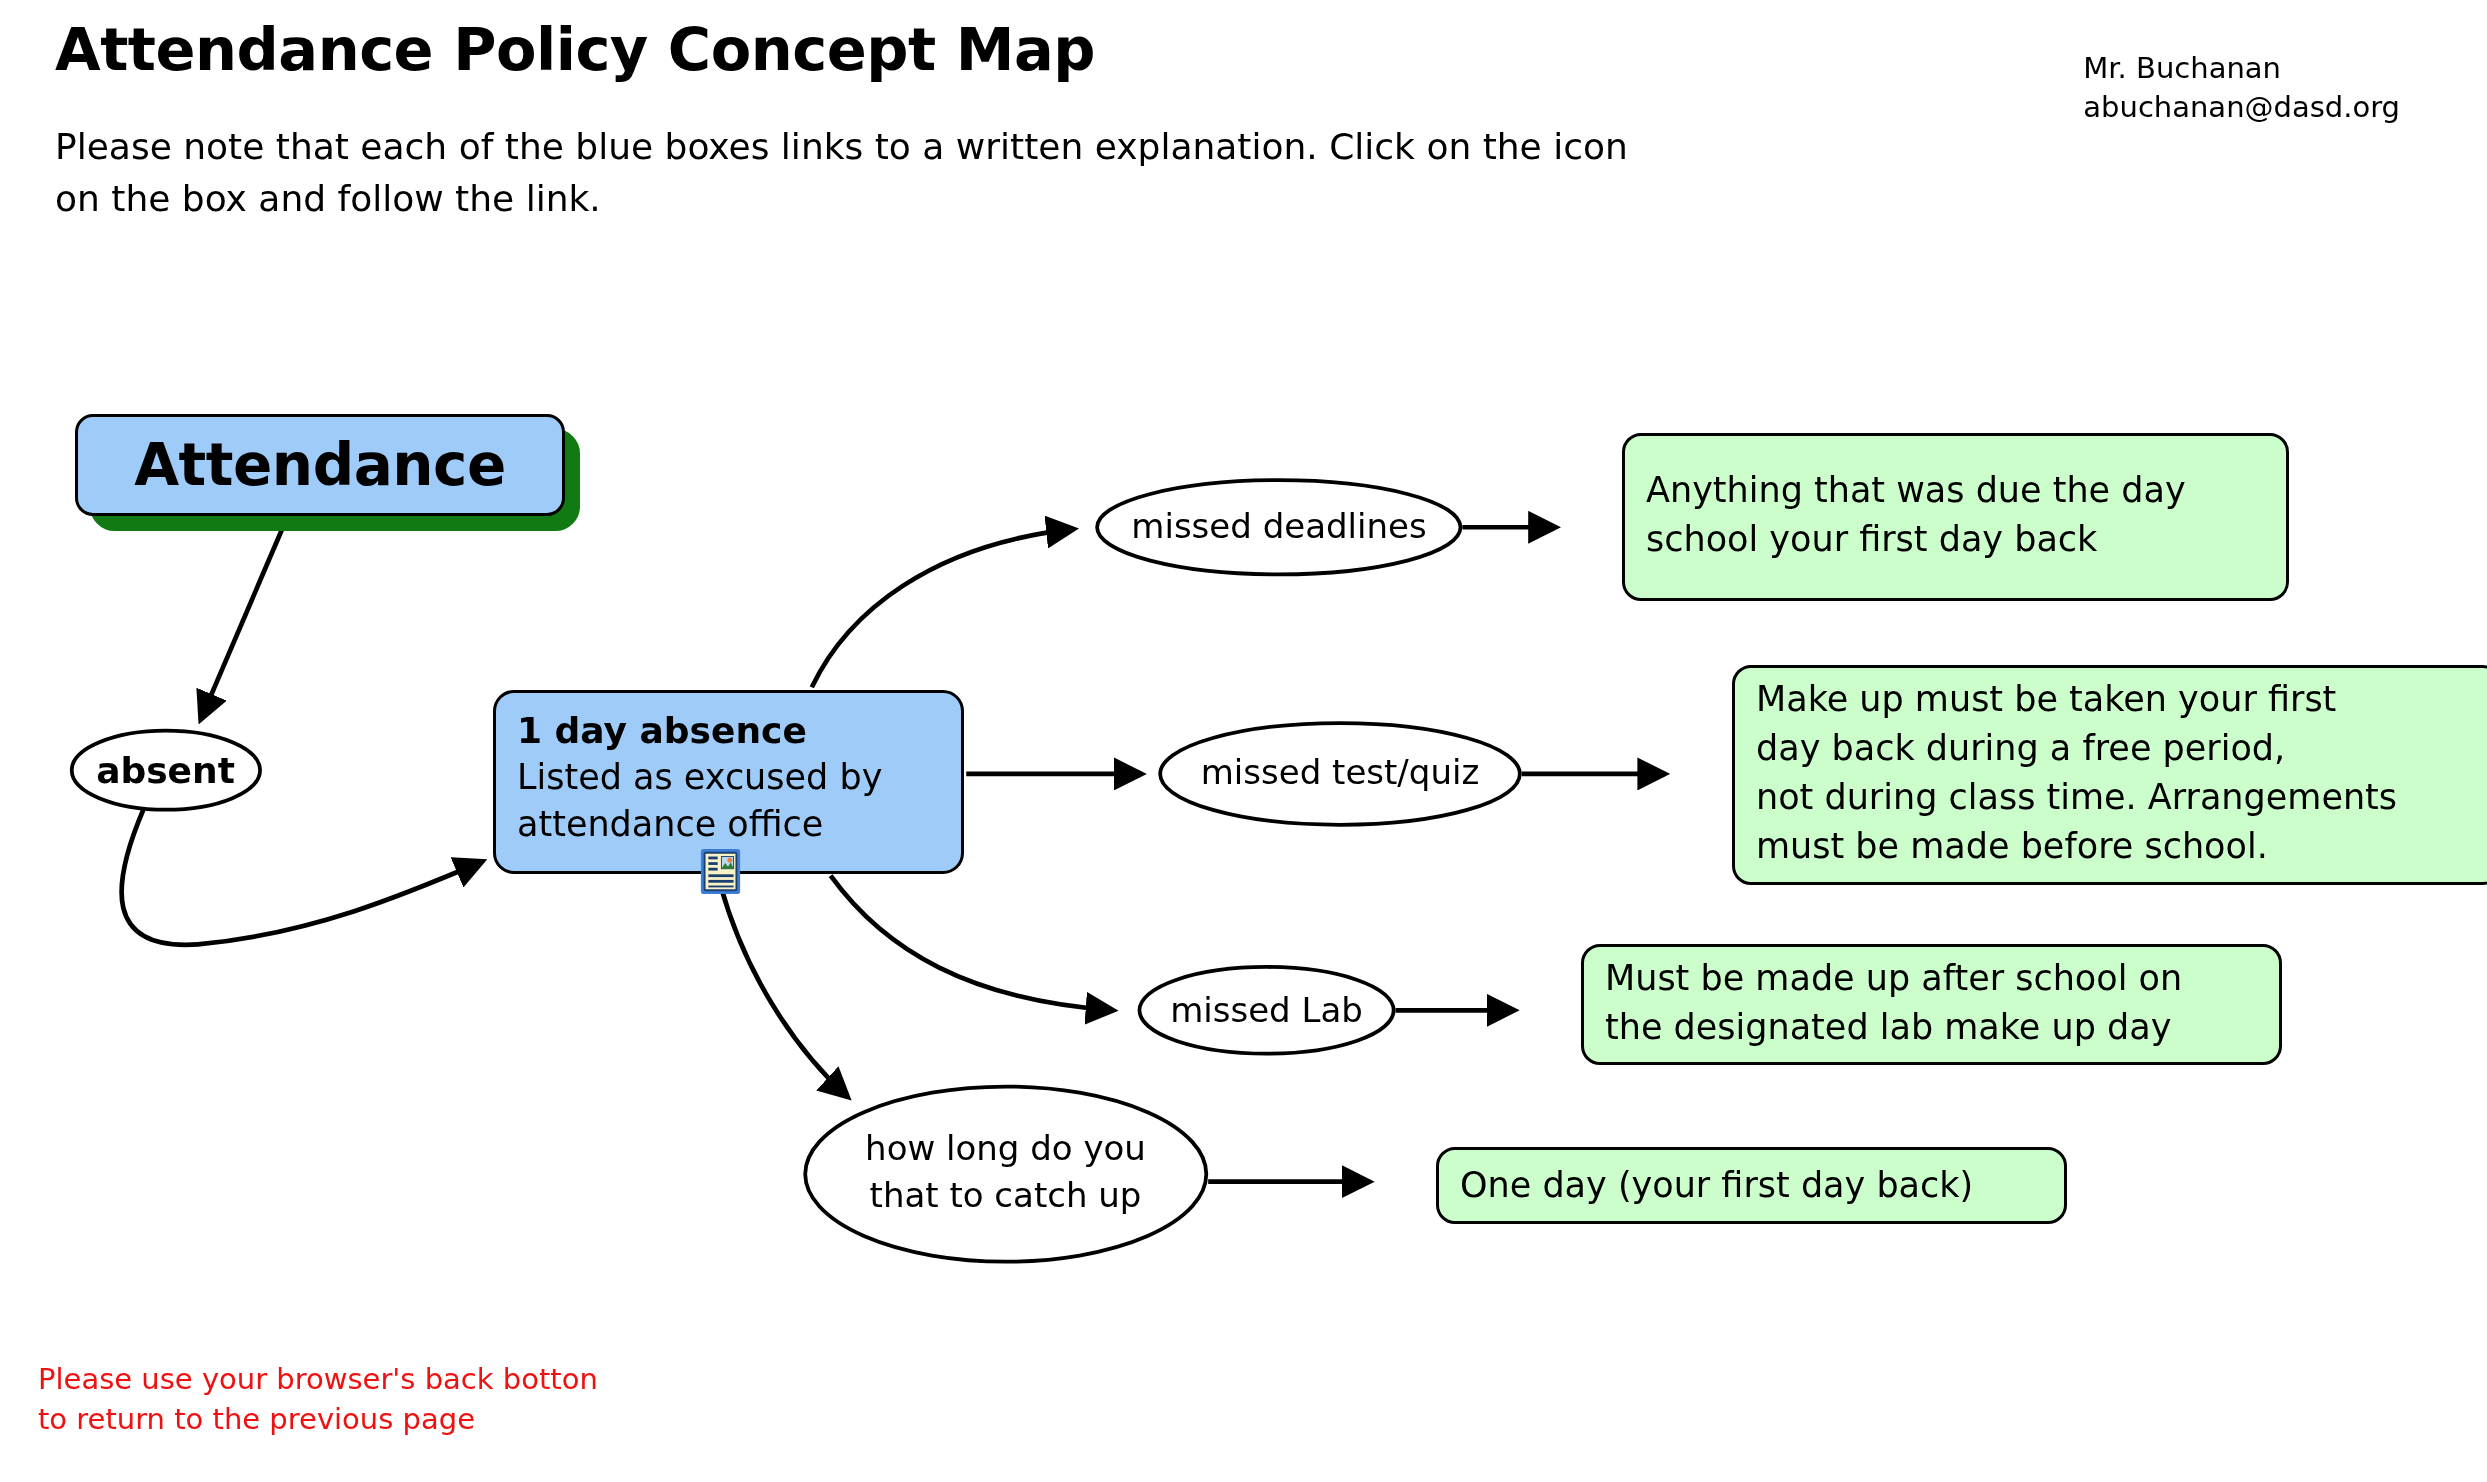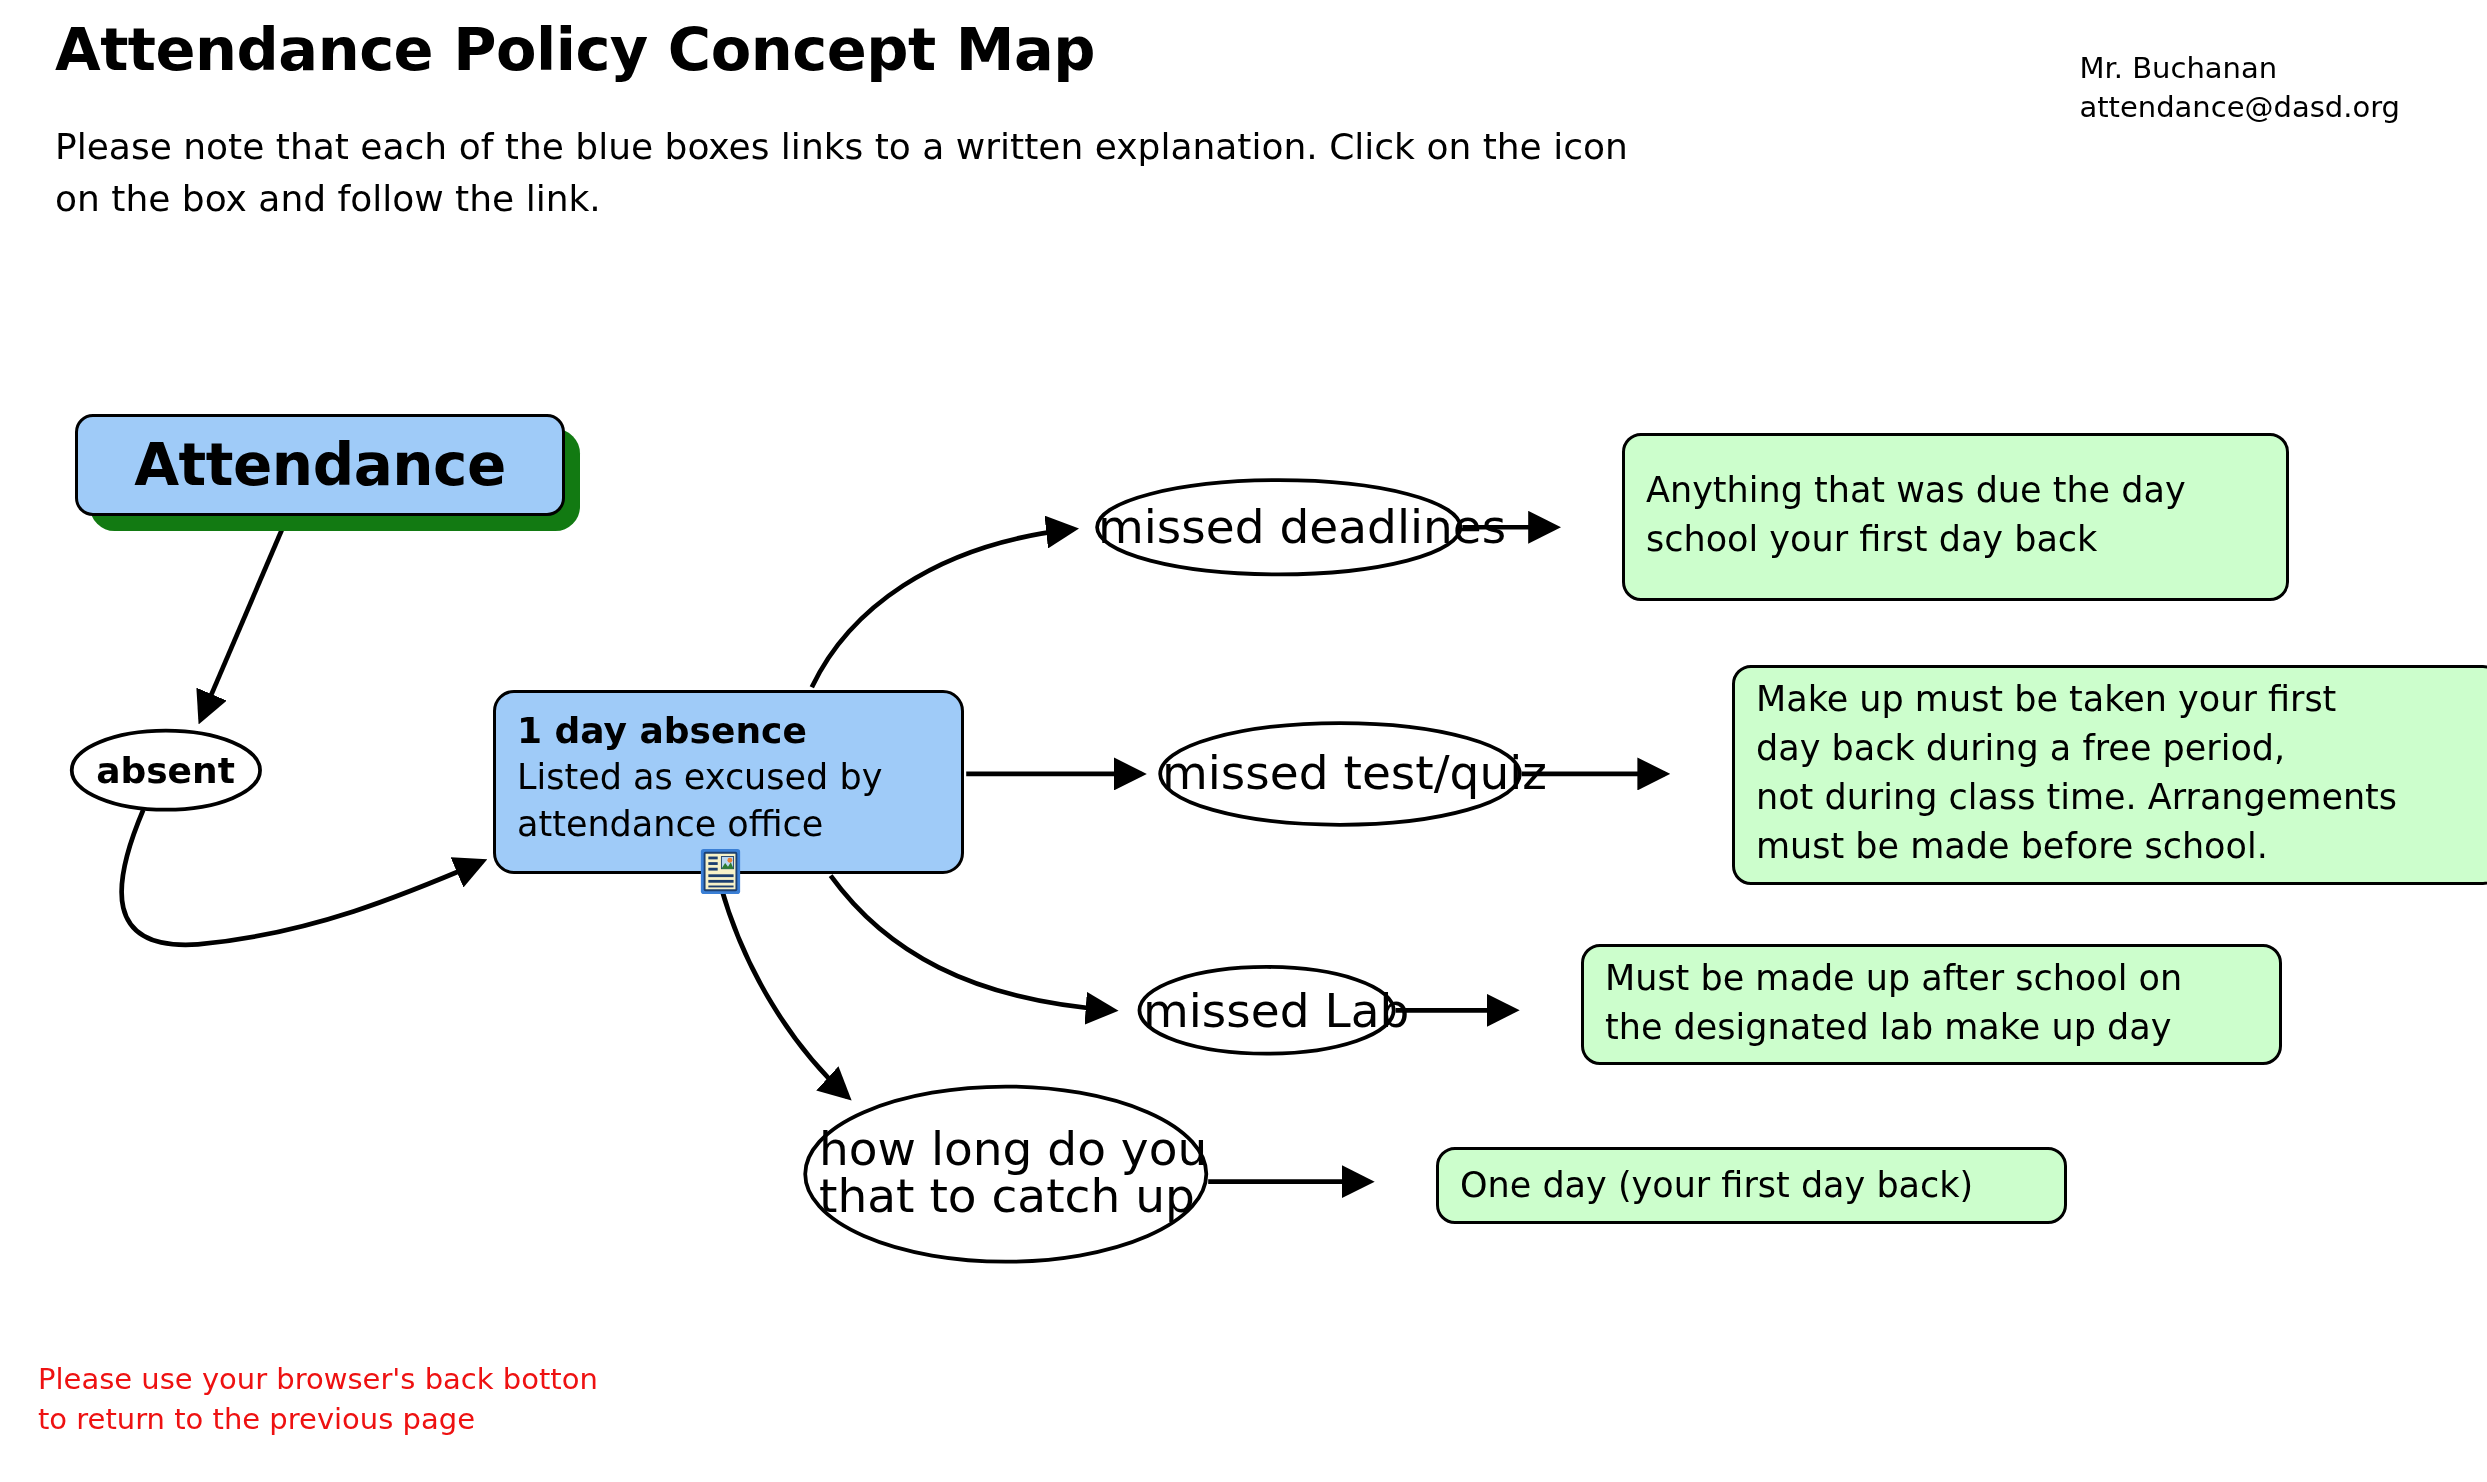--- a/index.html
+++ b/index.html
@@ -162,21 +162,21 @@
 
   
   .ellipse-label {
     position: absolute;
     text-align: center;
     z-index: 4;
     pointer-events: none;
   }
   .ellipse-label .el {
     display: block;
-    font-size: 47px;
+    font-size: 34px;
     line-height: 47px;
     white-space: nowrap;
   }
   #label-absent {
     left: 73px; top: 747px; width: 185px;
   }
   #label-absent .el { font-size: 36px; font-weight: bold; }
   #label-missed-deadlines { left: 1098px; top: 503px;  width: 362px; }
   #label-missed-testquiz  { left: 1162px; top: 749px;  width: 356px; }
   #label-missed-lab       { left: 1143px; top: 987px; width: 247px; }
@@ -187,21 +187,21 @@
 
 <div id="page-title">Attendance Policy Concept Map</div>
 
 <div id="page-subtitle">
   <span class="line">Please note that each of the blue boxes links to a written explanation. Click on the icon</span>
   <span class="line">on the box and follow the link.</span>
 </div>
 
 <div id="contact-block">
   <span class="line">Mr. Buchanan</span>
-  <span class="line">attendance@dasd.org</span>
+  <span class="line">abuchanan@dasd.org</span>
 </div>
 
 <svg id="map-canvas" viewBox="0 0 2641 1574" xmlns="http://www.w3.org/2000/svg">
   <defs>
     <marker id="arrow" viewBox="0 0 12 12" refX="10" refY="6" markerWidth="7" markerHeight="7" orient="auto-start-reverse">
       <path d="M 0 0 L 12 6 L 0 12 z" fill="#000000"></path>
     </marker>
   </defs>
 
   <ellipse cx="176" cy="818" rx="100" ry="42" fill="#ffffff" stroke="#000000" stroke-width="4"></ellipse>

